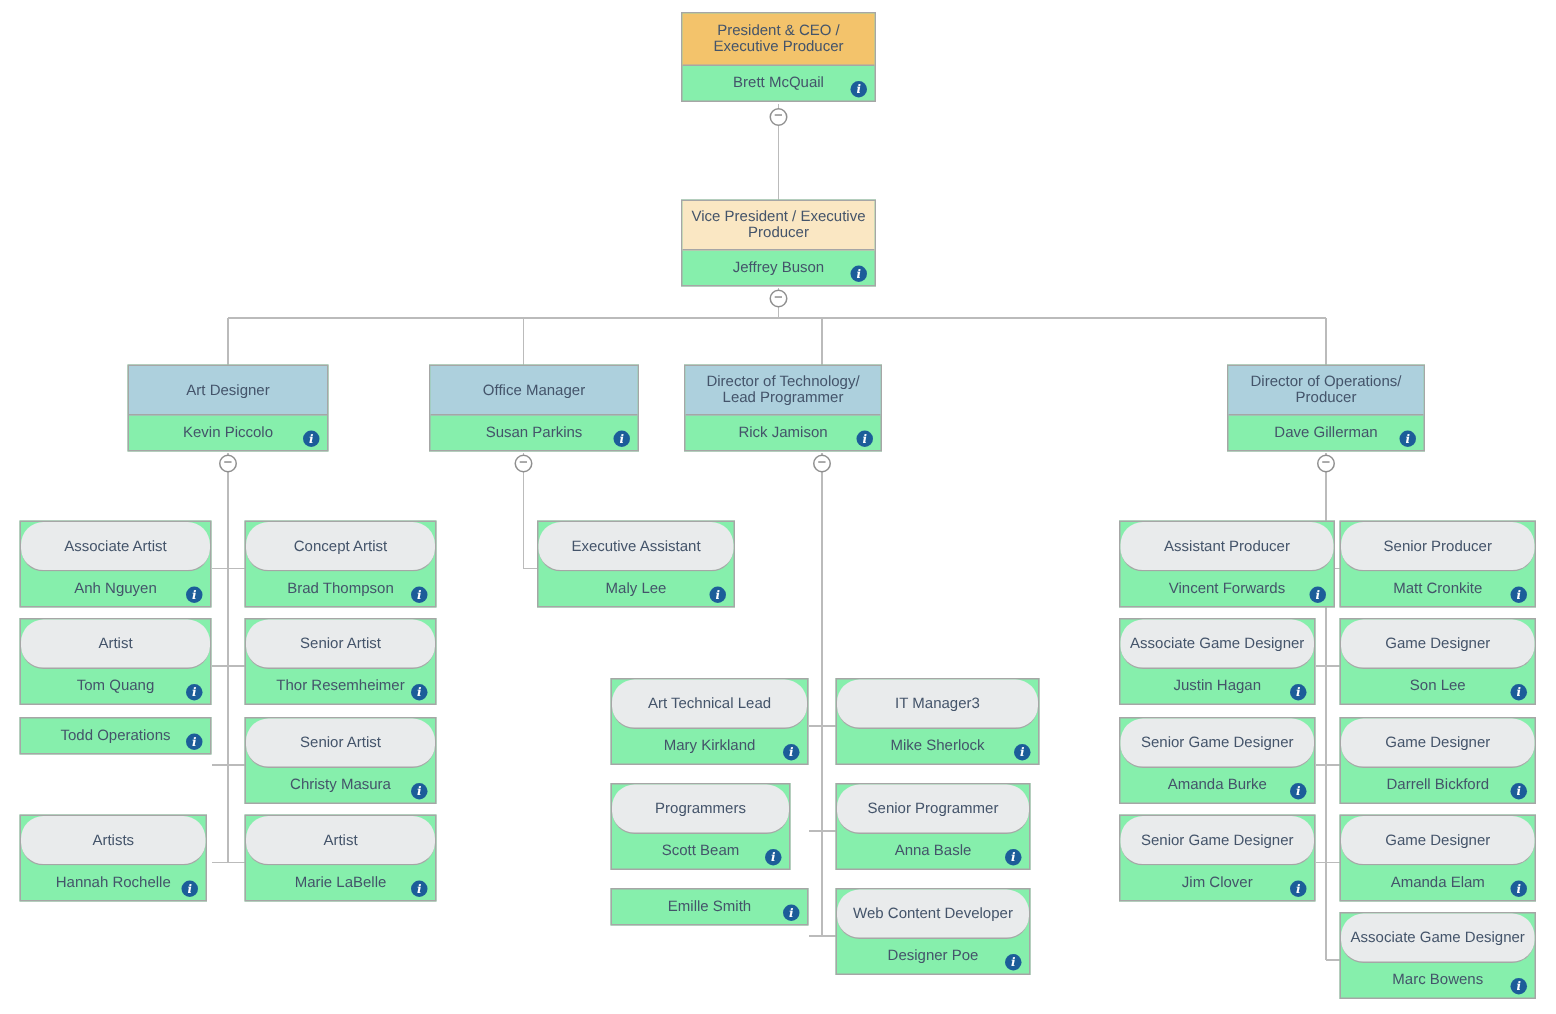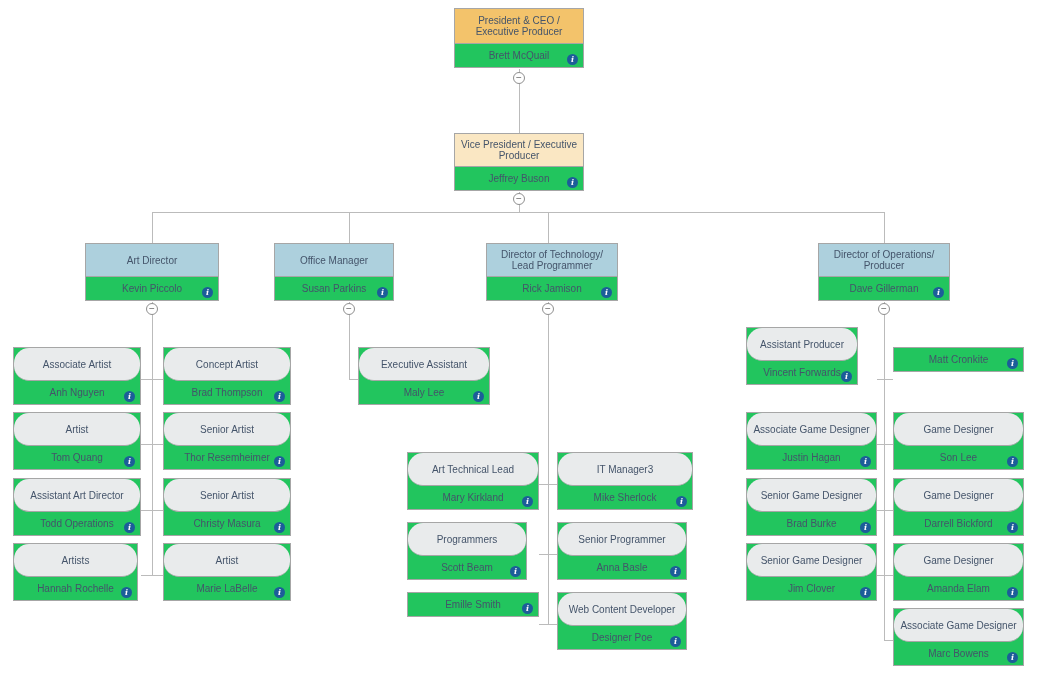--- a/index.html
+++ b/index.html
@@ -4,21 +4,21 @@
 <style>
   :root{
     --level1-header:#F3C36B; --level2-header:#FAE7C3; --level3-header:#ADD0DD;
     --leaf-header:#E9EBEC; --border:#A6A6A6; --line:#BBBBBB; --text:#44546A; --info:#1C5D99;
   }
   html,body{margin:0;padding:0;background:#fff;}
   .stage{position:relative;width:1037px;height:676px;background:#fff;overflow:hidden;
          font-family:"Liberation Sans",sans-serif;color:var(--text);}
   svg.wires{position:absolute;left:0;top:0;width:1037px;height:676px;}
   .wires line{stroke:var(--line);stroke-width:1;shape-rendering:crispEdges;}
-  .node{position:absolute;background:#22c55e;border:1px solid var(--border);box-sizing:border-box;}
+  .node{position:absolute;background:#86efac;border:1px solid var(--border);box-sizing:border-box;}
   .node .hd{height:33px;border-bottom:1px solid var(--border);display:flex;align-items:center;
             justify-content:center;text-align:center;font-size:10px;line-height:11px;
             padding:0 5px;box-sizing:border-box;}
   .node .bd{height:23px;position:relative;display:flex;align-items:center;justify-content:center;
             font-size:10px;}
   .lvl1 .hd{background:var(--level1-header);height:35px;}
   .lvl2 .hd{background:var(--level2-header);}
   .lvl3 .hd{background:var(--level3-header);}
   .leaf .hd{background:var(--leaf-header);border-radius:15px;}
   .info{position:absolute;right:5px;bottom:2px;width:11px;height:11px;border-radius:50%;
@@ -74,34 +74,34 @@
 
   <div class="node lvl2" style="left:454px;top:133px;width:130px">
     <div class="hd">Vice President / Executive Producer</div>
     <div class="bd">
       <span>Jeffrey Buson</span>
       <span class="info">i</span>
     </div>
   </div>
 
   <div class="node lvl3" style="left:85px;top:243px;width:134px">
-    <div class="hd">Art Director</div>
+    <div class="hd">Art Designer</div>
     <div class="bd">
       <span>Kevin Piccolo</span>
       <span class="info">i</span>
     </div>
   </div>
-  <div class="node lvl3" style="left:274px;top:243px;width:120px">
+  <div class="node lvl3" style="left:286px;top:243px;width:140px">
     <div class="hd">Office Manager</div>
     <div class="bd">
       <span>Susan Parkins</span>
       <span class="info">i</span>
     </div>
   </div>
-  <div class="node lvl3" style="left:486px;top:243px;width:132px">
+  <div class="node lvl3" style="left:456px;top:243px;width:132px">
     <div class="hd">Director of Technology/ Lead Programmer</div>
     <div class="bd">
       <span>Rick Jamison</span>
       <span class="info">i</span>
     </div>
   </div>
   <div class="node lvl3" style="left:818px;top:243px;width:132px">
     <div class="hd">Director of Operations/ Producer</div>
     <div class="bd">
       <span>Dave Gillerman</span>
@@ -117,21 +117,20 @@
     </div>
   </div>
   <div class="node leaf" style="left:13px;top:412px;width:128px">
     <div class="hd">Artist</div>
     <div class="bd">
       <span>Tom Quang</span>
       <span class="info">i</span>
     </div>
   </div>
   <div class="node leaf" style="left:13px;top:478px;width:128px">
-    <div class="hd">Assistant Art Director</div>
     <div class="bd">
       <span>Todd Operations</span>
       <span class="info">i</span>
     </div>
   </div>
   <div class="node leaf" style="left:13px;top:543px;width:125px">
     <div class="hd">Artists</div>
     <div class="bd">
       <span>Hannah Rochelle</span>
       <span class="info">i</span>
@@ -211,50 +210,51 @@
     </div>
   </div>
   <div class="node leaf" style="left:557px;top:592px;width:130px">
     <div class="hd">Web Content Developer</div>
     <div class="bd">
       <span>Designer Poe</span>
       <span class="info">i</span>
     </div>
   </div>
 
-  <div class="node leaf" style="left:746px;top:327px;width:112px">
+  <div class="node leaf" style="left:746px;top:347px;width:144px">
     <div class="hd">Assistant Producer</div>
     <div class="bd">
       <span>Vincent Forwards</span>
       <span class="info">i</span>
     </div>
   </div>
   <div class="node leaf" style="left:746px;top:412px;width:131px">
     <div class="hd">Associate Game Designer</div>
     <div class="bd">
       <span>Justin Hagan</span>
       <span class="info">i</span>
     </div>
   </div>
   <div class="node leaf" style="left:746px;top:478px;width:131px">
     <div class="hd">Senior Game Designer</div>
     <div class="bd">
-      <span>Brad Burke</span>
+      <span>Amanda Burke</span>
       <span class="info">i</span>
     </div>
   </div>
   <div class="node leaf" style="left:746px;top:543px;width:131px">
     <div class="hd">Senior Game Designer</div>
     <div class="bd">
       <span>Jim Clover</span>
       <span class="info">i</span>
     </div>
   </div>
 
   <div class="node leaf" style="left:893px;top:347px;width:131px">
+    <div class="hd">Senior Producer</div>
     <div class="bd">
       <span>Matt Cronkite</span>
       <span class="info">i</span>
     </div>
   </div>
   <div class="node leaf" style="left:893px;top:412px;width:131px">
     <div class="hd">Game Designer</div>
     <div class="bd">
       <span>Son Lee</span>
       <span class="info">i</span>

